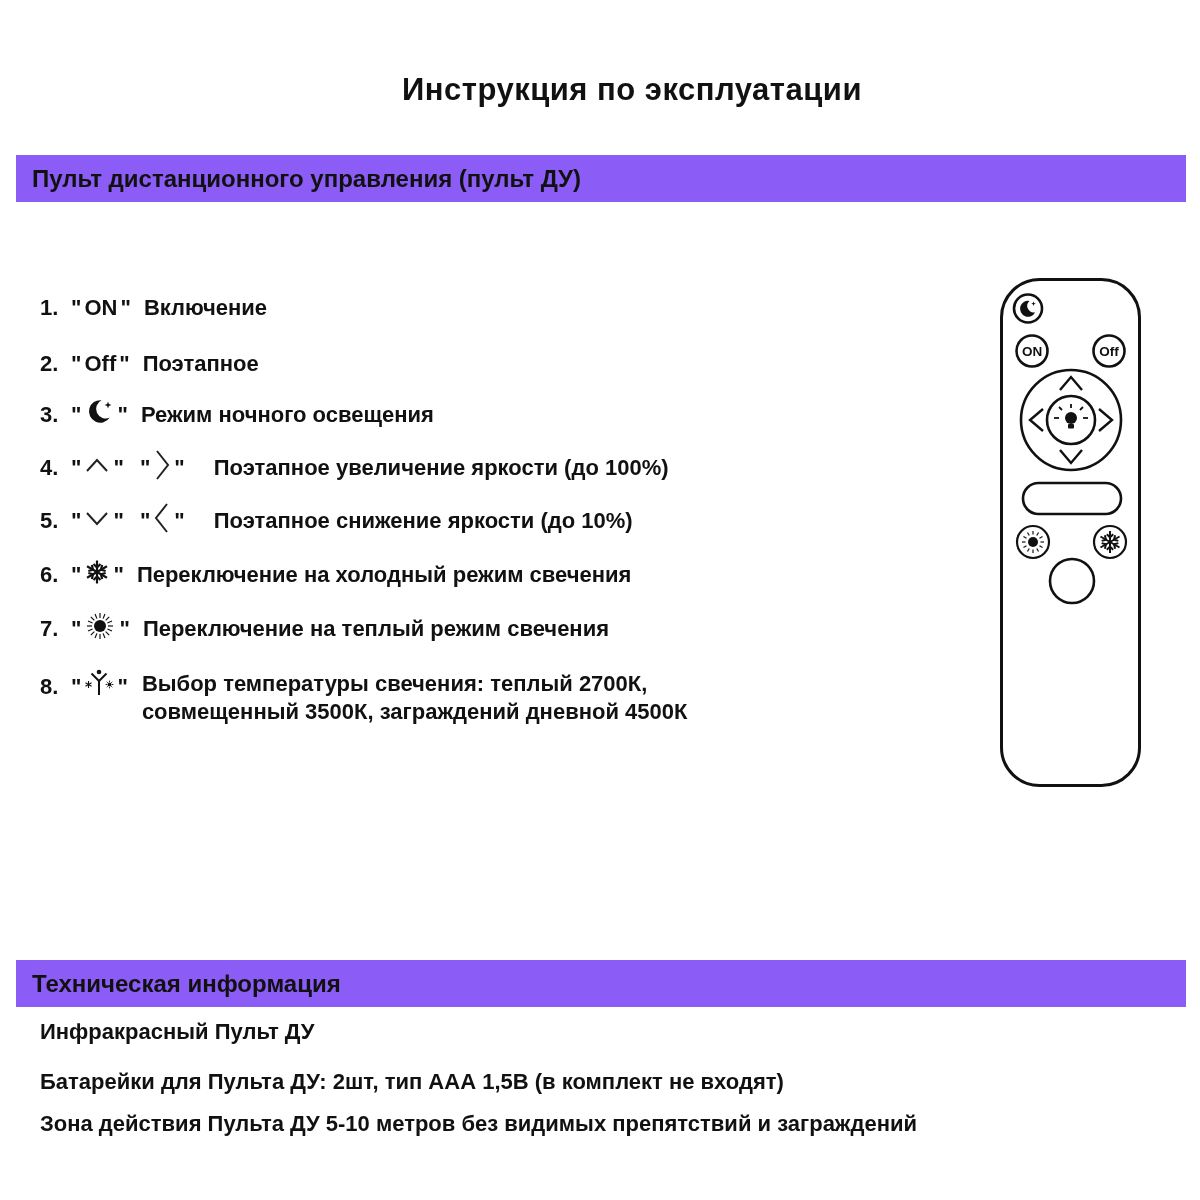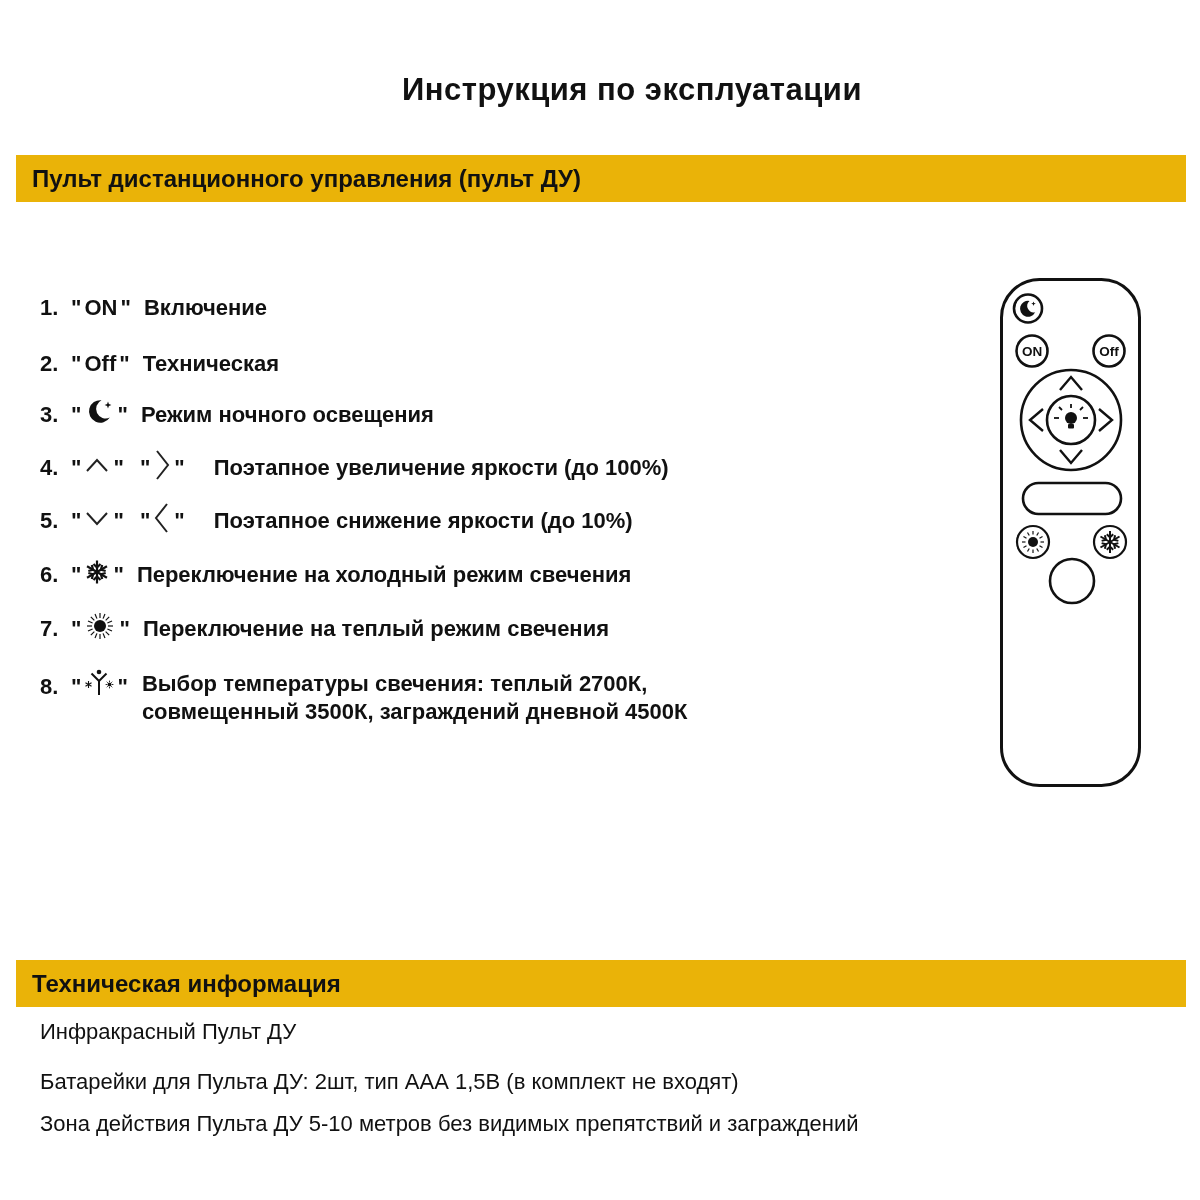--- a/index.html
+++ b/index.html
@@ -1,37 +1,37 @@
 <!DOCTYPE html>
 <html><head>
 <meta charset="utf-8">
 <style>
   html,body{margin:0;padding:0;background:#fff;}
   .page{position:relative;width:1200px;height:1200px;background:#ffffff;overflow:hidden;
         font-family:"Liberation Sans","DejaVu Sans",sans-serif;color:#111;}
   .title{position:absolute;left:0;top:72px;width:1200px;text-align:center;
          font-size:31px;font-weight:bold;letter-spacing:0.5px;padding-left:32px;}
-  .section-bar{position:absolute;left:16px;width:1170px;height:47px;background:#eab308;
+  .section-bar{position:absolute;left:16px;width:1170px;height:47px;background:#8b5cf6;
                display:flex;align-items:center;padding-left:16px;box-sizing:border-box;
                font-size:24px;font-weight:bold;}
   .bar-remote{top:155px;}
   .bar-tech{top:940px;margin-top:20px;}
   .item{position:absolute;left:40px;display:flex;align-items:center;height:28px;
         font-size:22px;font-weight:bold;white-space:nowrap;}
   .item .num{display:inline-block;min-width:28px;}
   .item .q{margin:0 3px;}
   .item .gap{width:10px;}
   .item .label{margin-left:10px;text-align:center;}
   .item .label-wide{margin-left:26px;}
   .item8{align-items:flex-start;height:auto;}
   .item8 .keys{height:34px;display:flex;align-items:center;}
   .lbl2{margin-left:11px;line-height:28px;}
   .lbl2 span{display:block;}
   .icon{display:inline-block;vertical-align:middle;}
-  .tech-line{position:absolute;left:40px;font-size:22px;font-weight:normal;line-height:28px;}
+  .tech-line{position:absolute;left:40px;font-size:22px;font-weight:bold;line-height:28px;}
   .remote{position:absolute;left:1000px;top:278px;}
 </style>
 </head>
 <body>
 
 <div class="page">
 
   <div class="title">Инструкция по эксплуатации</div>
 
   <div class="section-bar bar-remote">
@@ -44,21 +44,21 @@
     <span>ON</span>
     <span class="q">"</span>
     <span class="label">Включение</span>
   </div>
 
   <div class="item" style="top:350px">
     <span class="num">2.</span>
     <span class="q">"</span>
     <span>Off</span>
     <span class="q">"</span>
-    <span class="label">Техническая</span>
+    <span class="label">Поэтапное</span>
   </div>
 
   <div class="item" style="top:401px">
     <span class="num">3.</span>
     <span class="q">"</span>
     <span class="icon">
       <svg width="30" height="30" viewBox="0 0 30 30">
         <path d="M17.5 3.2 A 11.3 11.3 0 1 0 25.8 20.5 A 9.2 9.2 0 0 1 17.5 3.2 Z" fill="#111"></path>
         <path d="M24 4.6 l0.9 2.5 2.5 0.9 -2.5 0.9 -0.9 2.5 -0.9 -2.5 -2.5 -0.9 2.5 -0.9 Z" fill="#111"></path>
       </svg>

